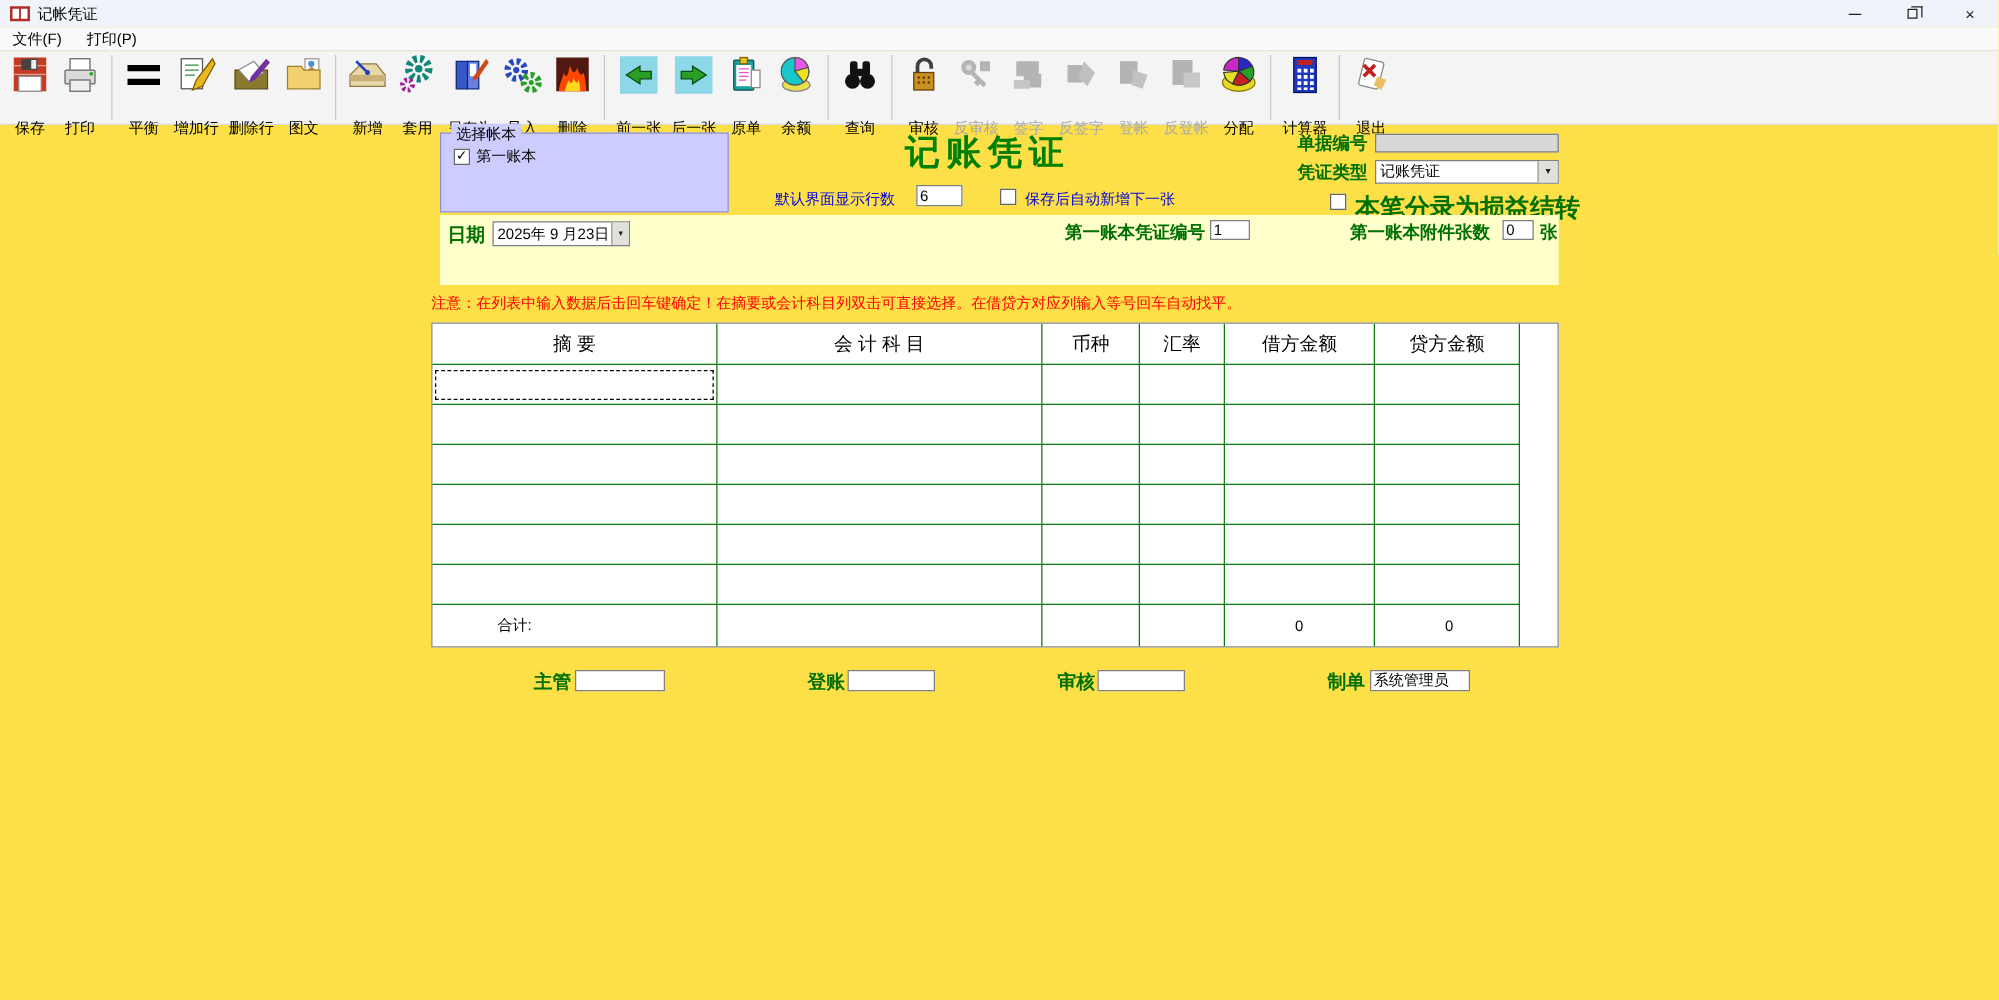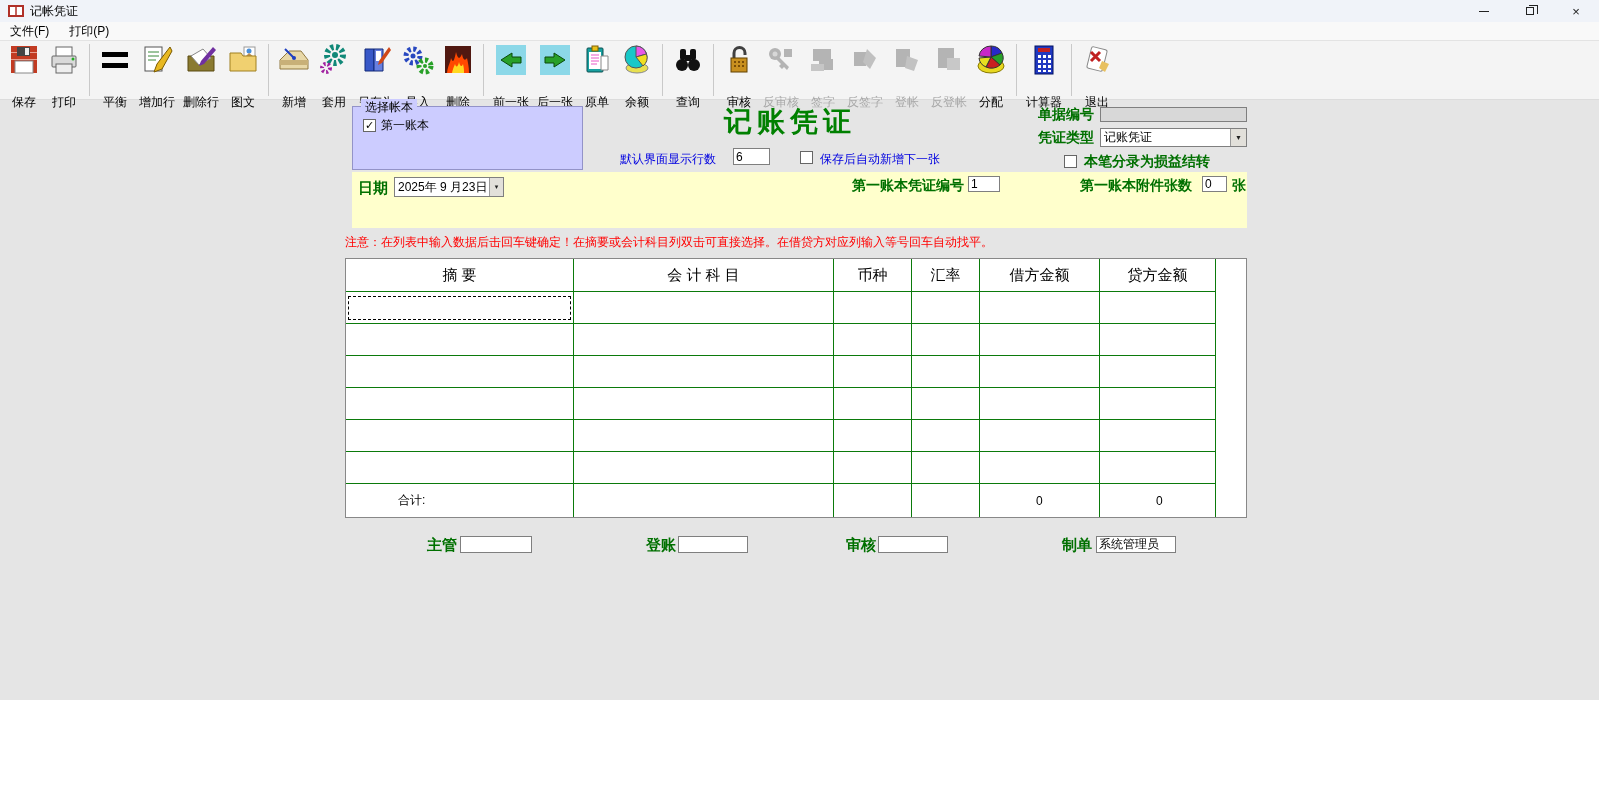--- a/index.html
+++ b/index.html
@@ -1,17 +1,17 @@
 <!DOCTYPE html>
 <html><head>
 <meta charset="utf-8">
 <style>
   * { margin:0; padding:0; box-sizing:border-box; }
   html,body { width:1599px; height:800px; background:#fff; font-family:"Liberation Sans",sans-serif; }
-  #app { position:relative; width:1599px; height:700px; background:#e5e5e5; overflow:hidden; }
+  #app { position:relative; width:1599px; height:800px; background:#fde047; overflow:hidden; }
 
   
   .titlebar { position:absolute; left:0; top:0; width:100%; height:22px; background:#f0f3f9; display:flex; align-items:center; }
   .title-icon { margin:0 6px 0 8px; display:inline-flex; }
   .title-text { font-size:12px; color:#000; }
   .win-btns { position:absolute; right:0; top:0; height:22px; display:flex; }
   .win-btn { width:46px; height:22px; display:flex; align-items:center; justify-content:center; color:#222; font-size:13px; }
   .glyph-min { width:10px; height:1px; background:#222; display:block; }
   .glyph-restore { width:8px; height:8px; border:1px solid #222; position:relative; display:block; background:#f0f3f9; }
   .glyph-restore:before { content:""; position:absolute; left:2px; top:-3px; width:8px; height:8px; border:1px solid #222; border-left:none; border-bottom:none; }
@@ -423,21 +423,21 @@
   <span class="gb-green" style="position:absolute; left:1038px; top:106px; font-size:14px;">单据编号</span>
   <input class="inp" style="left: 1100px; top: 107px; width: 147px; height: 15px; background: rgb(216, 216, 216);" disabled="" value="">
 
   <span class="gb-green" style="position:absolute; left:1038px; top:129px; font-size:14px;">凭证类型</span>
   <div class="combo" style="left:1100px; top:128px; width:147px; height:19px;">
     <span class="combo-text">记账凭证</span>
     <span class="combo-btn">▼</span>
   </div>
 
   <span class="checkbox" style="position:absolute; left:1064px; top:155px;"></span>
-  <span class="gb-green" style="position:absolute; left:1084px; top:153px; font-size:14px;text-align:center;">本笔分录为损益结转</span>
+  <span class="gb-green" style="position:absolute; left:1084px; top:153px; font-size:20px;text-align:center;">本笔分录为损益结转</span>
 
   <div class="yellowband"></div>
   <span class="gb-green" style="position:absolute; left:358px; top:179px; font-size:15px;">日期</span>
   <div class="combo" style="left:394px; top:177px; width:110px; height:20px;">
     <span class="combo-text">2025年 9 月23日</span>
     <span class="combo-btn" style="width:14px;">▾</span>
   </div>
   <span class="gb-green" style="position:absolute; left:852px; top:177px; font-size:14px;">第一账本凭证编号</span>
   <input class="inp" style="left: 968px; top: 176px; width: 32px; height: 16px;" value="1">
   <span class="gb-green" style="position:absolute; left:1080px; top:177px; font-size:14px;">第一账本附件张数</span>

